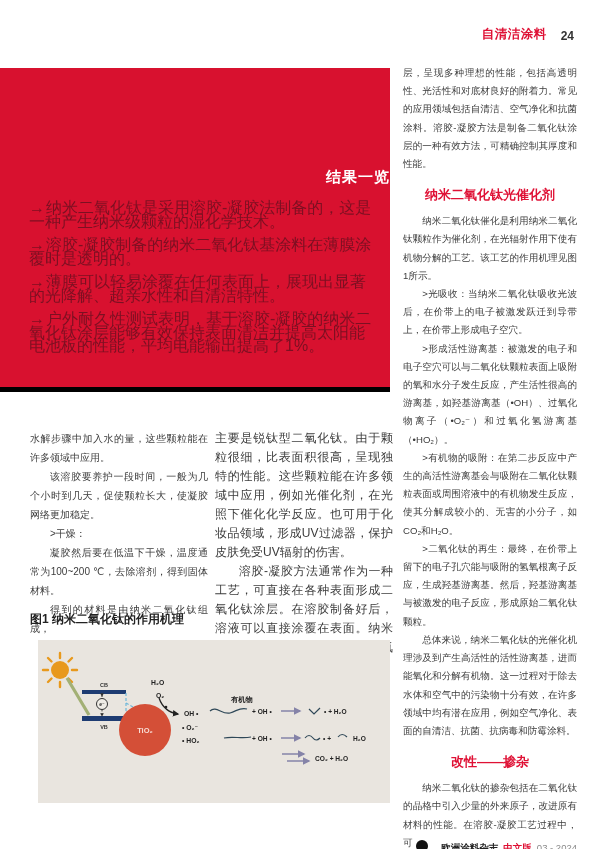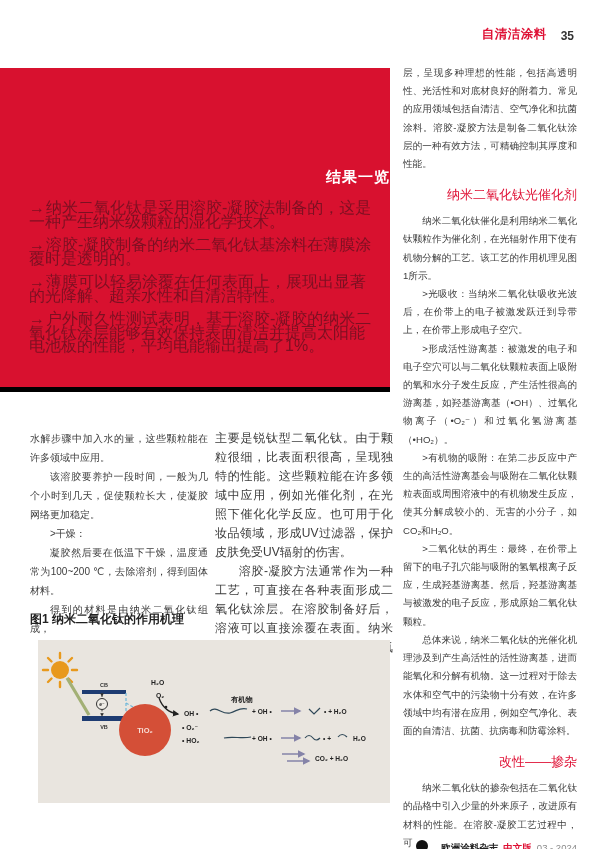--- a/index.html
+++ b/index.html
@@ -28,22 +28,22 @@
   }
   .results-box .bullet .arrow{margin-right:1px;}
   
   .col{position:absolute;text-align:justify;}
   .col p{margin:0;}
   .col-left{left:30px;top:429px;width:178px;font-size:10px;line-height:19px;}
   .col-mid{left:215px;top:429px;width:178px;font-size:12px;line-height:19px;}
   .col-right{left:403px;top:64px;width:174px;font-size:9.6px;line-height:18.2px;}
   .indent{text-indent:2em;}
   .red-heading{
-    color:#df1135;font-weight:normal;font-size:13px;line-height:16px;
-    margin:14px 0 9px 0 !important;text-align:right;text-indent:0;
+    color:#df1135;font-weight:bold;font-size:13px;line-height:16px;
+    margin:14px 0 9px 0 !important;text-align:center;text-indent:0;
   }
   .cont-icon{
     display:inline-block;width:12px;height:12px;border-radius:50%;
     background:#111;color:#fff;font-size:8px;line-height:12px;text-align:center;
     vertical-align:-2px;margin-left:3px;font-weight:bold;
   }
   
   .fig-caption{
     position:absolute;left:30px;top:611px;font-size:12px;font-weight:bold;color:#222;
   }
@@ -59,21 +59,21 @@
   .footer .edition{color:#df1135;font-weight:bold;}
   .footer .issue{color:#8a8a8a;}
 </style>
 </head>
 <body>
 
 <div class="page">
 
   <div class="header">
     <span class="section">自清洁涂料</span>
-    <span class="pagenum">35</span>
+    <span class="pagenum">24</span>
   </div>
 
   <div class="results-box">
     <div class="title">结果一览</div>
     <div class="bullets">
       <p class="bullet"><span class="arrow">→</span><span>纳米二氧化钛是采用溶胶-凝胶法制备的，这是一种产生纳米级颗粒的湿化学技术。</span></p>
       <p class="bullet"><span class="arrow">→</span><span>溶胶-凝胶制备的纳米二氧化钛基涂料在薄膜涂覆时是透明的。</span></p>
       <p class="bullet"><span class="arrow">→</span><span>薄膜可以轻易涂覆在任何表面上，展现出显著的光降解、超亲水性和自清洁特性。</span></p>
       <p class="bullet"><span class="arrow">→</span><span>户外耐久性测试表明，基于溶胶-凝胶的纳米二氧化钛涂层能够有效保持表面清洁并提高太阳能电池板的性能，平均电能输出提高了1%。</span></p>
     </div>

